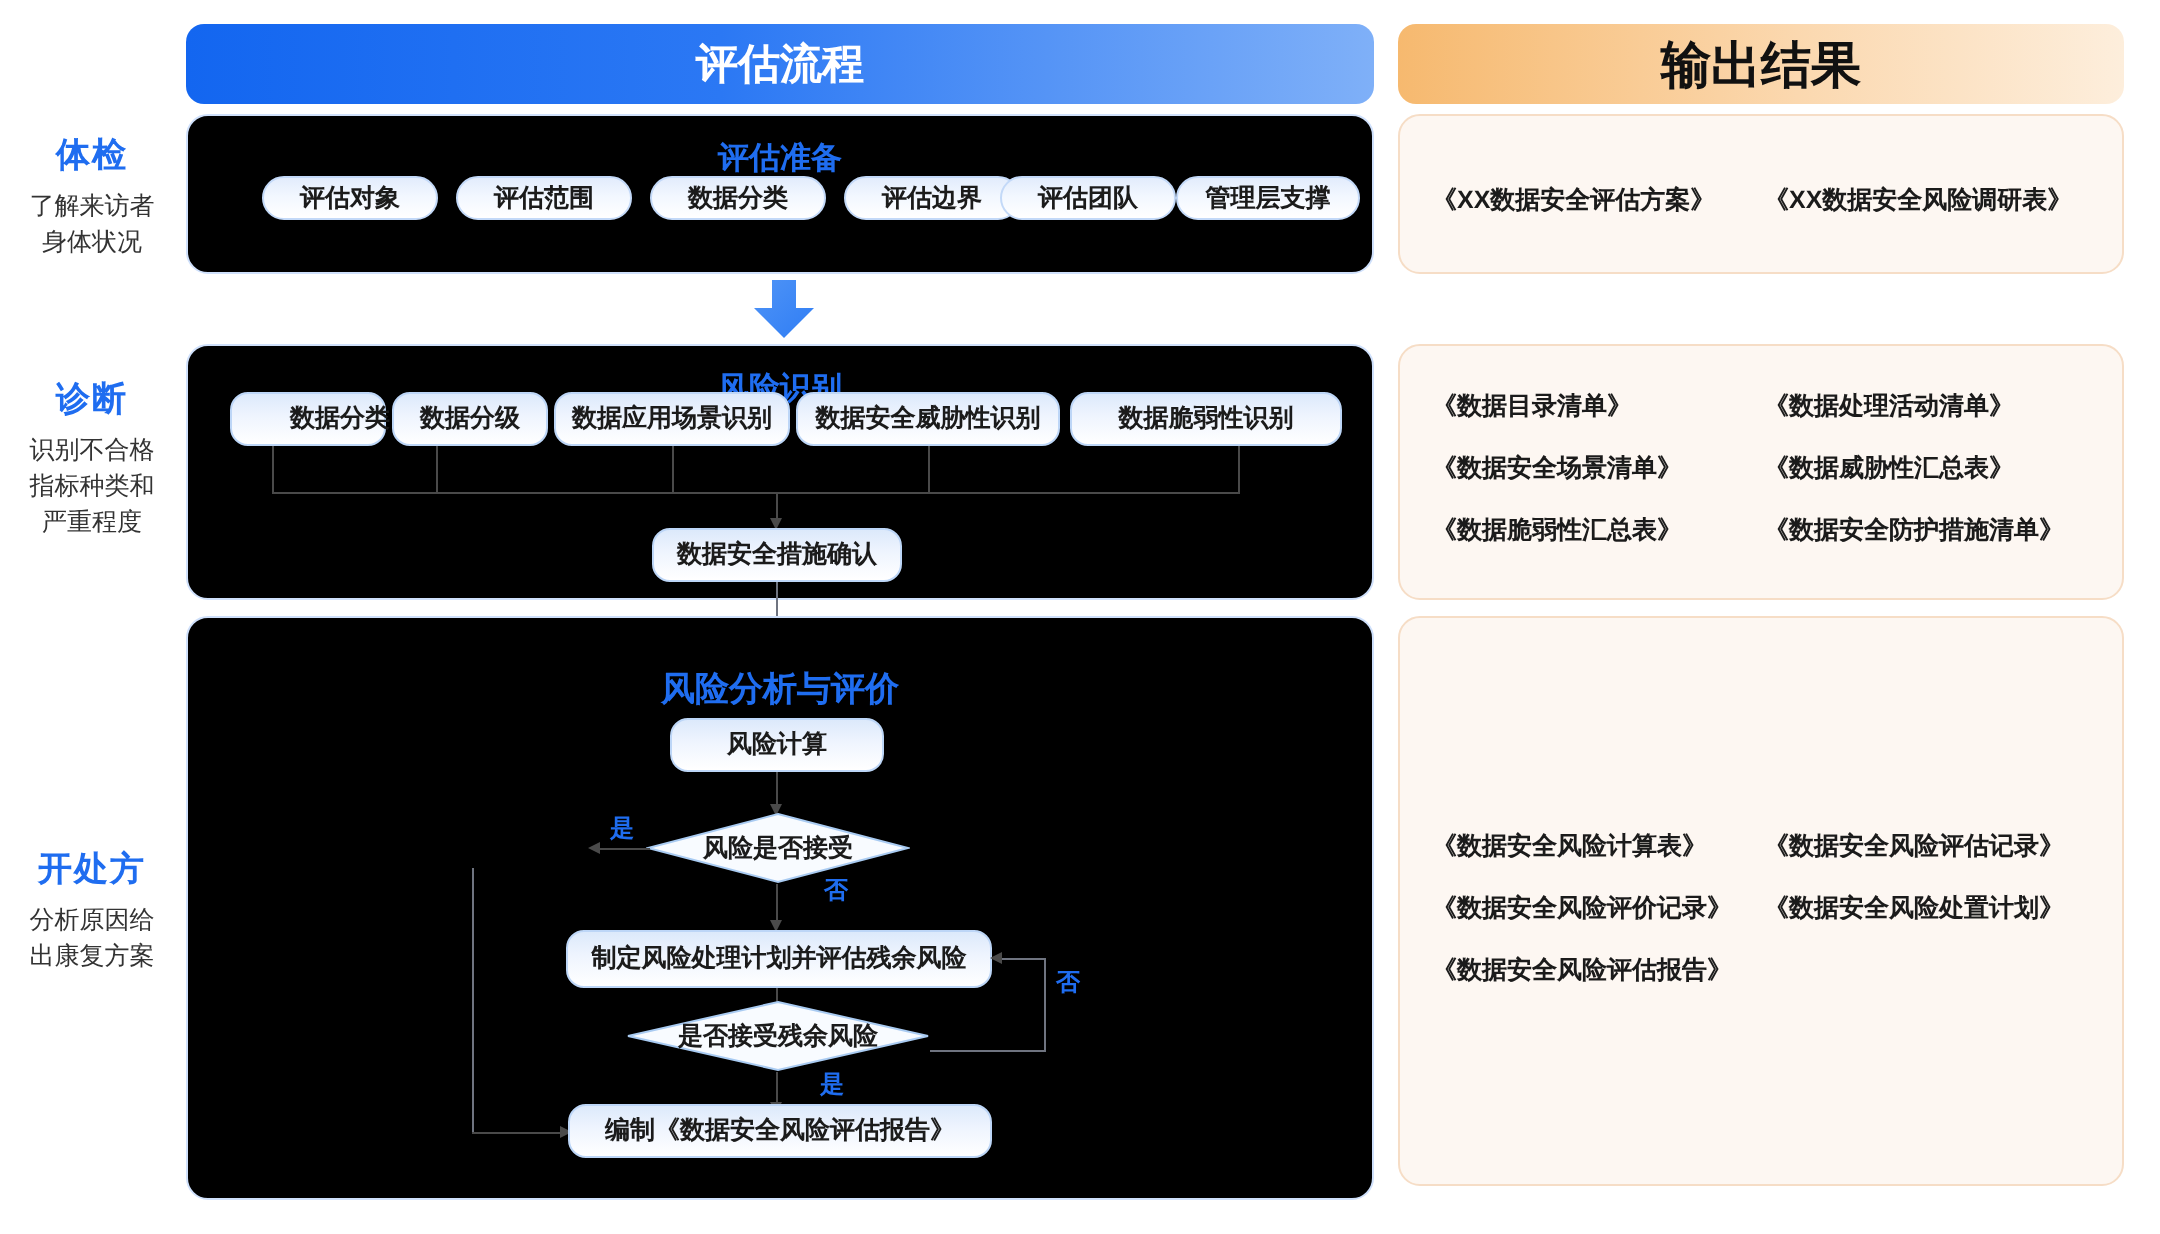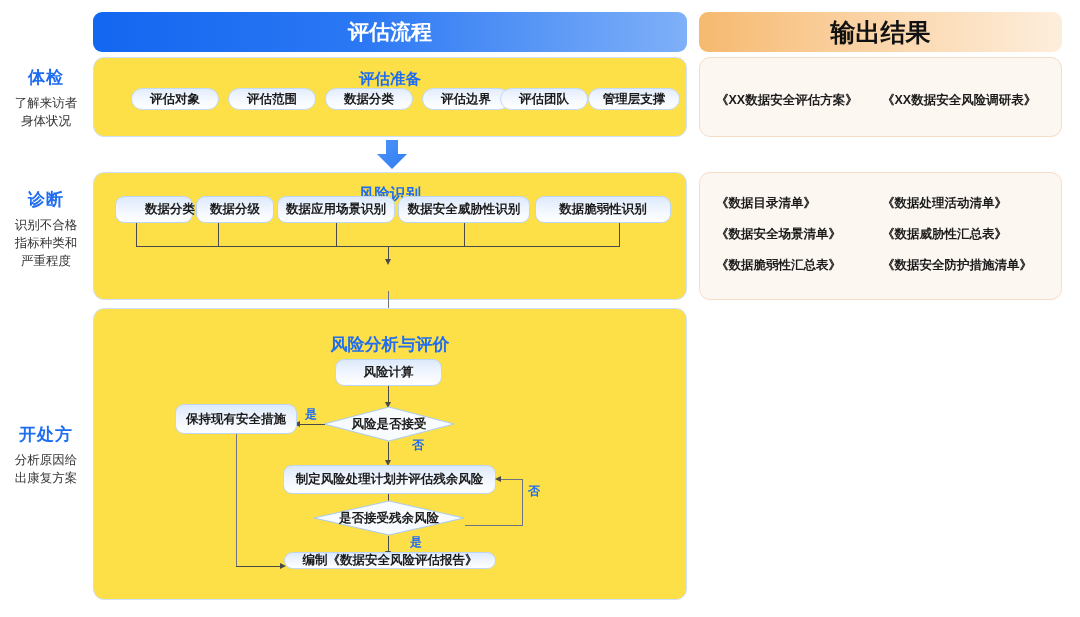--- a/index.html
+++ b/index.html
@@ -21,21 +21,21 @@
        background:linear-gradient(90deg,#f6b96f 0%,#fbd8af 55%,#fdeedc 100%);
        color:#111111;font-size:25px;}
 
   
   .stage-lbl{position:absolute;width:88px;text-align:center;}
   .stage-lbl .t{color:#1f6df0;font-weight:bold;font-size:17px;letter-spacing:1px;}
   .stage-lbl .d{color:#333;font-size:12.5px;line-height:1.45;margin-top:5px;}
 
   
   .panel{position:absolute;left:93px;width:594px;box-sizing:border-box;
-         background:#fde047;border:1px solid #cfe0fb;border-radius:11px;}
+         background:#000000;border:1px solid #cfe0fb;border-radius:11px;}
   .panel-title{position:absolute;left:0;right:0;text-align:center;
          color:#1f6df0;font-weight:bold;font-size:15.5px;}
 
   
   .opanel{position:absolute;left:699px;width:363px;box-sizing:border-box;
          background:#fdf7f2;border:1px solid #f6ddc6;border-radius:11px;}
   .odoc{position:absolute;font-size:12.5px;font-weight:bold;color:#1b1b1b;white-space:nowrap;}
 
   
   .node{position:absolute;box-sizing:border-box;
@@ -137,20 +137,21 @@
   <div class="ln lnv" style="left:218px;top:223px;height:23px;"></div>
   <div class="ln lnv" style="left:336px;top:223px;height:23px;"></div>
   <div class="ln lnv" style="left:464px;top:223px;height:23px;"></div>
   <div class="ln lnv" style="left:619px;top:223px;height:23px;"></div>
 
   <div class="ln lnh" style="left:136px;top:246px;width:484px;"></div>
 
   <div class="ln lnv" style="left:388px;top:246px;height:16px;"></div>
   <div class="arw arw-d" style="left:385px;top:259px;"></div>
 
+  <div class="node" style="left:326px;top:264px;width:125px;height:27px;">数据安全措施确认</div>
 
   <div class="ln lnv lnb" style="left:388px;top:291px;height:29px;"></div>
   <div class="arw arw-d" style="left:385px;top:317px;"></div>
 
   <div class="panel" style="top:308px;height:292px;">
     <div class="panel-title" style="top:24px;font-size:17px;">风险分析与评价</div>
   </div>
 
   <div class="node" style="left:335px;top:359px;width:107px;height:27px;">风险计算</div>
   <div class="ln lnv" style="left:388px;top:386px;height:18px;"></div>
@@ -160,21 +161,20 @@
     <svg width="132" height="36" viewBox="0 0 132 36">
       <polygon points="66,1 131,18 66,35 1,18" fill="#f8fbff" stroke="#a9cbf2" stroke-width="1"></polygon>
     </svg>
     <div class="dtxt">风险是否接受</div>
   </div>
 
   <div class="ln lnh" style="left:297px;top:424px;width:28px;"></div>
   <div class="arw arw-l" style="left:294px;top:421px;"></div>
   <div class="ylabel" style="left:305px;top:406px;">是</div>
 
-  <div class="node" style="left:175px;top:404px;width:122px;height:30px;">保持现有安全措施</div>
 
   <div class="ln lnv" style="left:388px;top:442px;height:21px;"></div>
   <div class="arw arw-d" style="left:385px;top:460px;"></div>
   <div class="ylabel" style="left:412px;top:437px;">否</div>
 
   <div class="node" style="left:283px;top:465px;width:213px;height:29px;">制定风险处理计划并评估残余风险</div>
 
   <div class="ln lnv" style="left:388px;top:494px;height:16px;"></div>
   <div class="arw arw-d" style="left:385px;top:507px;"></div>
 
@@ -192,30 +192,37 @@
   <div class="ylabel" style="left:528px;top:483px;">否</div>
 
   <div class="ln lnv" style="left:388px;top:536px;height:18px;"></div>
   <div class="arw arw-d" style="left:385px;top:551px;"></div>
   <div class="ylabel" style="left:410px;top:534px;">是</div>
 
   <div class="ln lnv lnb" style="left:236px;top:434px;height:132px;"></div>
   <div class="ln lnh" style="left:236px;top:566px;width:45px;"></div>
   <div class="arw arw-r" style="left:280px;top:563px;"></div>
 
-  <div class="node" style="left:284px;top:552px;width:212px;height:17px;">编制《数据安全风险评估报告》</div>
+  <div class="node" style="left:284px;top:552px;width:212px;height:27px;">编制《数据安全风险评估报告》</div>
 
   <div class="opanel" style="top:172px;height:128px;">
     <div class="odoc" style="left:16px;top:22px;">《数据目录清单》</div>
     <div class="odoc" style="left:16px;top:53px;">《数据安全场景清单》</div>
     <div class="odoc" style="left:16px;top:84px;">《数据脆弱性汇总表》</div>
     <div class="odoc" style="left:182px;top:22px;">《数据处理活动清单》</div>
     <div class="odoc" style="left:182px;top:53px;">《数据威胁性汇总表》</div>
     <div class="odoc" style="left:182px;top:84px;">《数据安全防护措施清单》</div>
   </div>
 
   <div class="opanel" style="top:57px;height:80px;">
     <div class="odoc" style="left:16px;top:34px;">《XX数据安全评估方案》</div>
     <div class="odoc" style="left:182px;top:34px;">《XX数据安全风险调研表》</div>
   </div>
 
+  <div class="opanel" style="top:308px;height:285px;">
+    <div class="odoc" style="left:16px;top:106px;">《数据安全风险计算表》</div>
+    <div class="odoc" style="left:16px;top:137px;">《数据安全风险评价记录》</div>
+    <div class="odoc" style="left:16px;top:168px;">《数据安全风险评估报告》</div>
+    <div class="odoc" style="left:182px;top:106px;">《数据安全风险评估记录》</div>
+    <div class="odoc" style="left:182px;top:137px;">《数据安全风险处置计划》</div>
+  </div>
 
 </div>
 
 </body></html>

